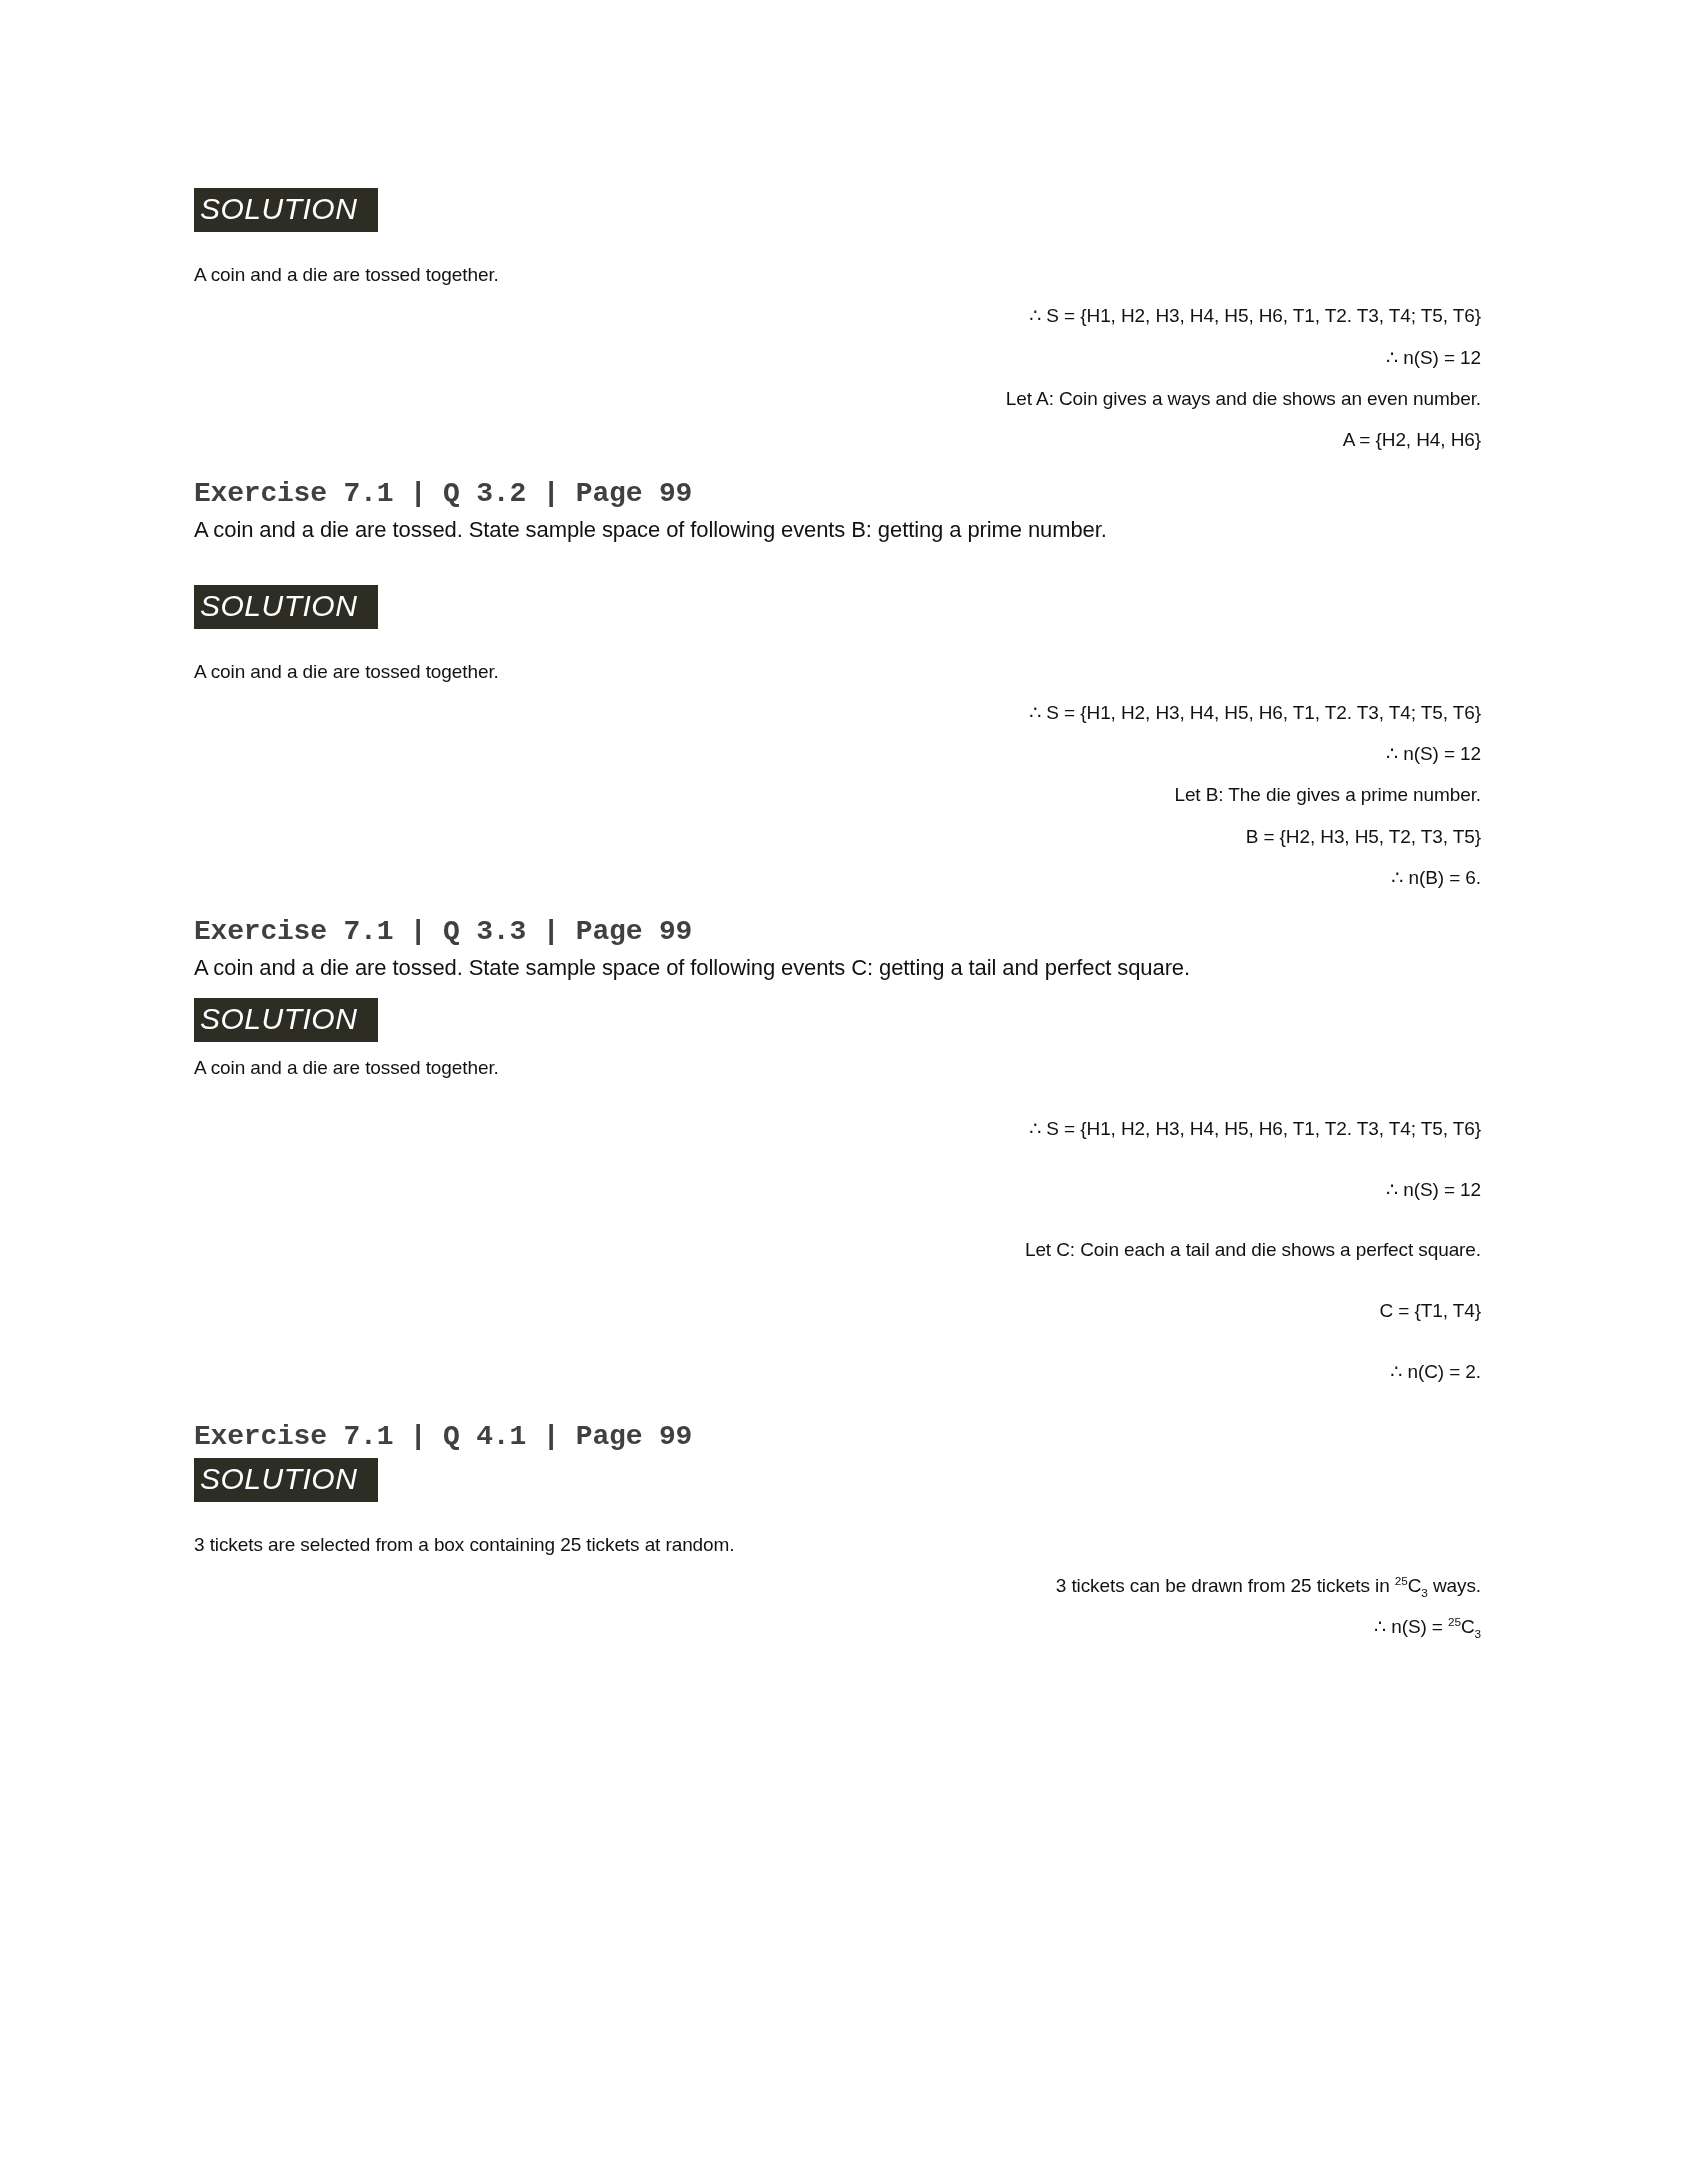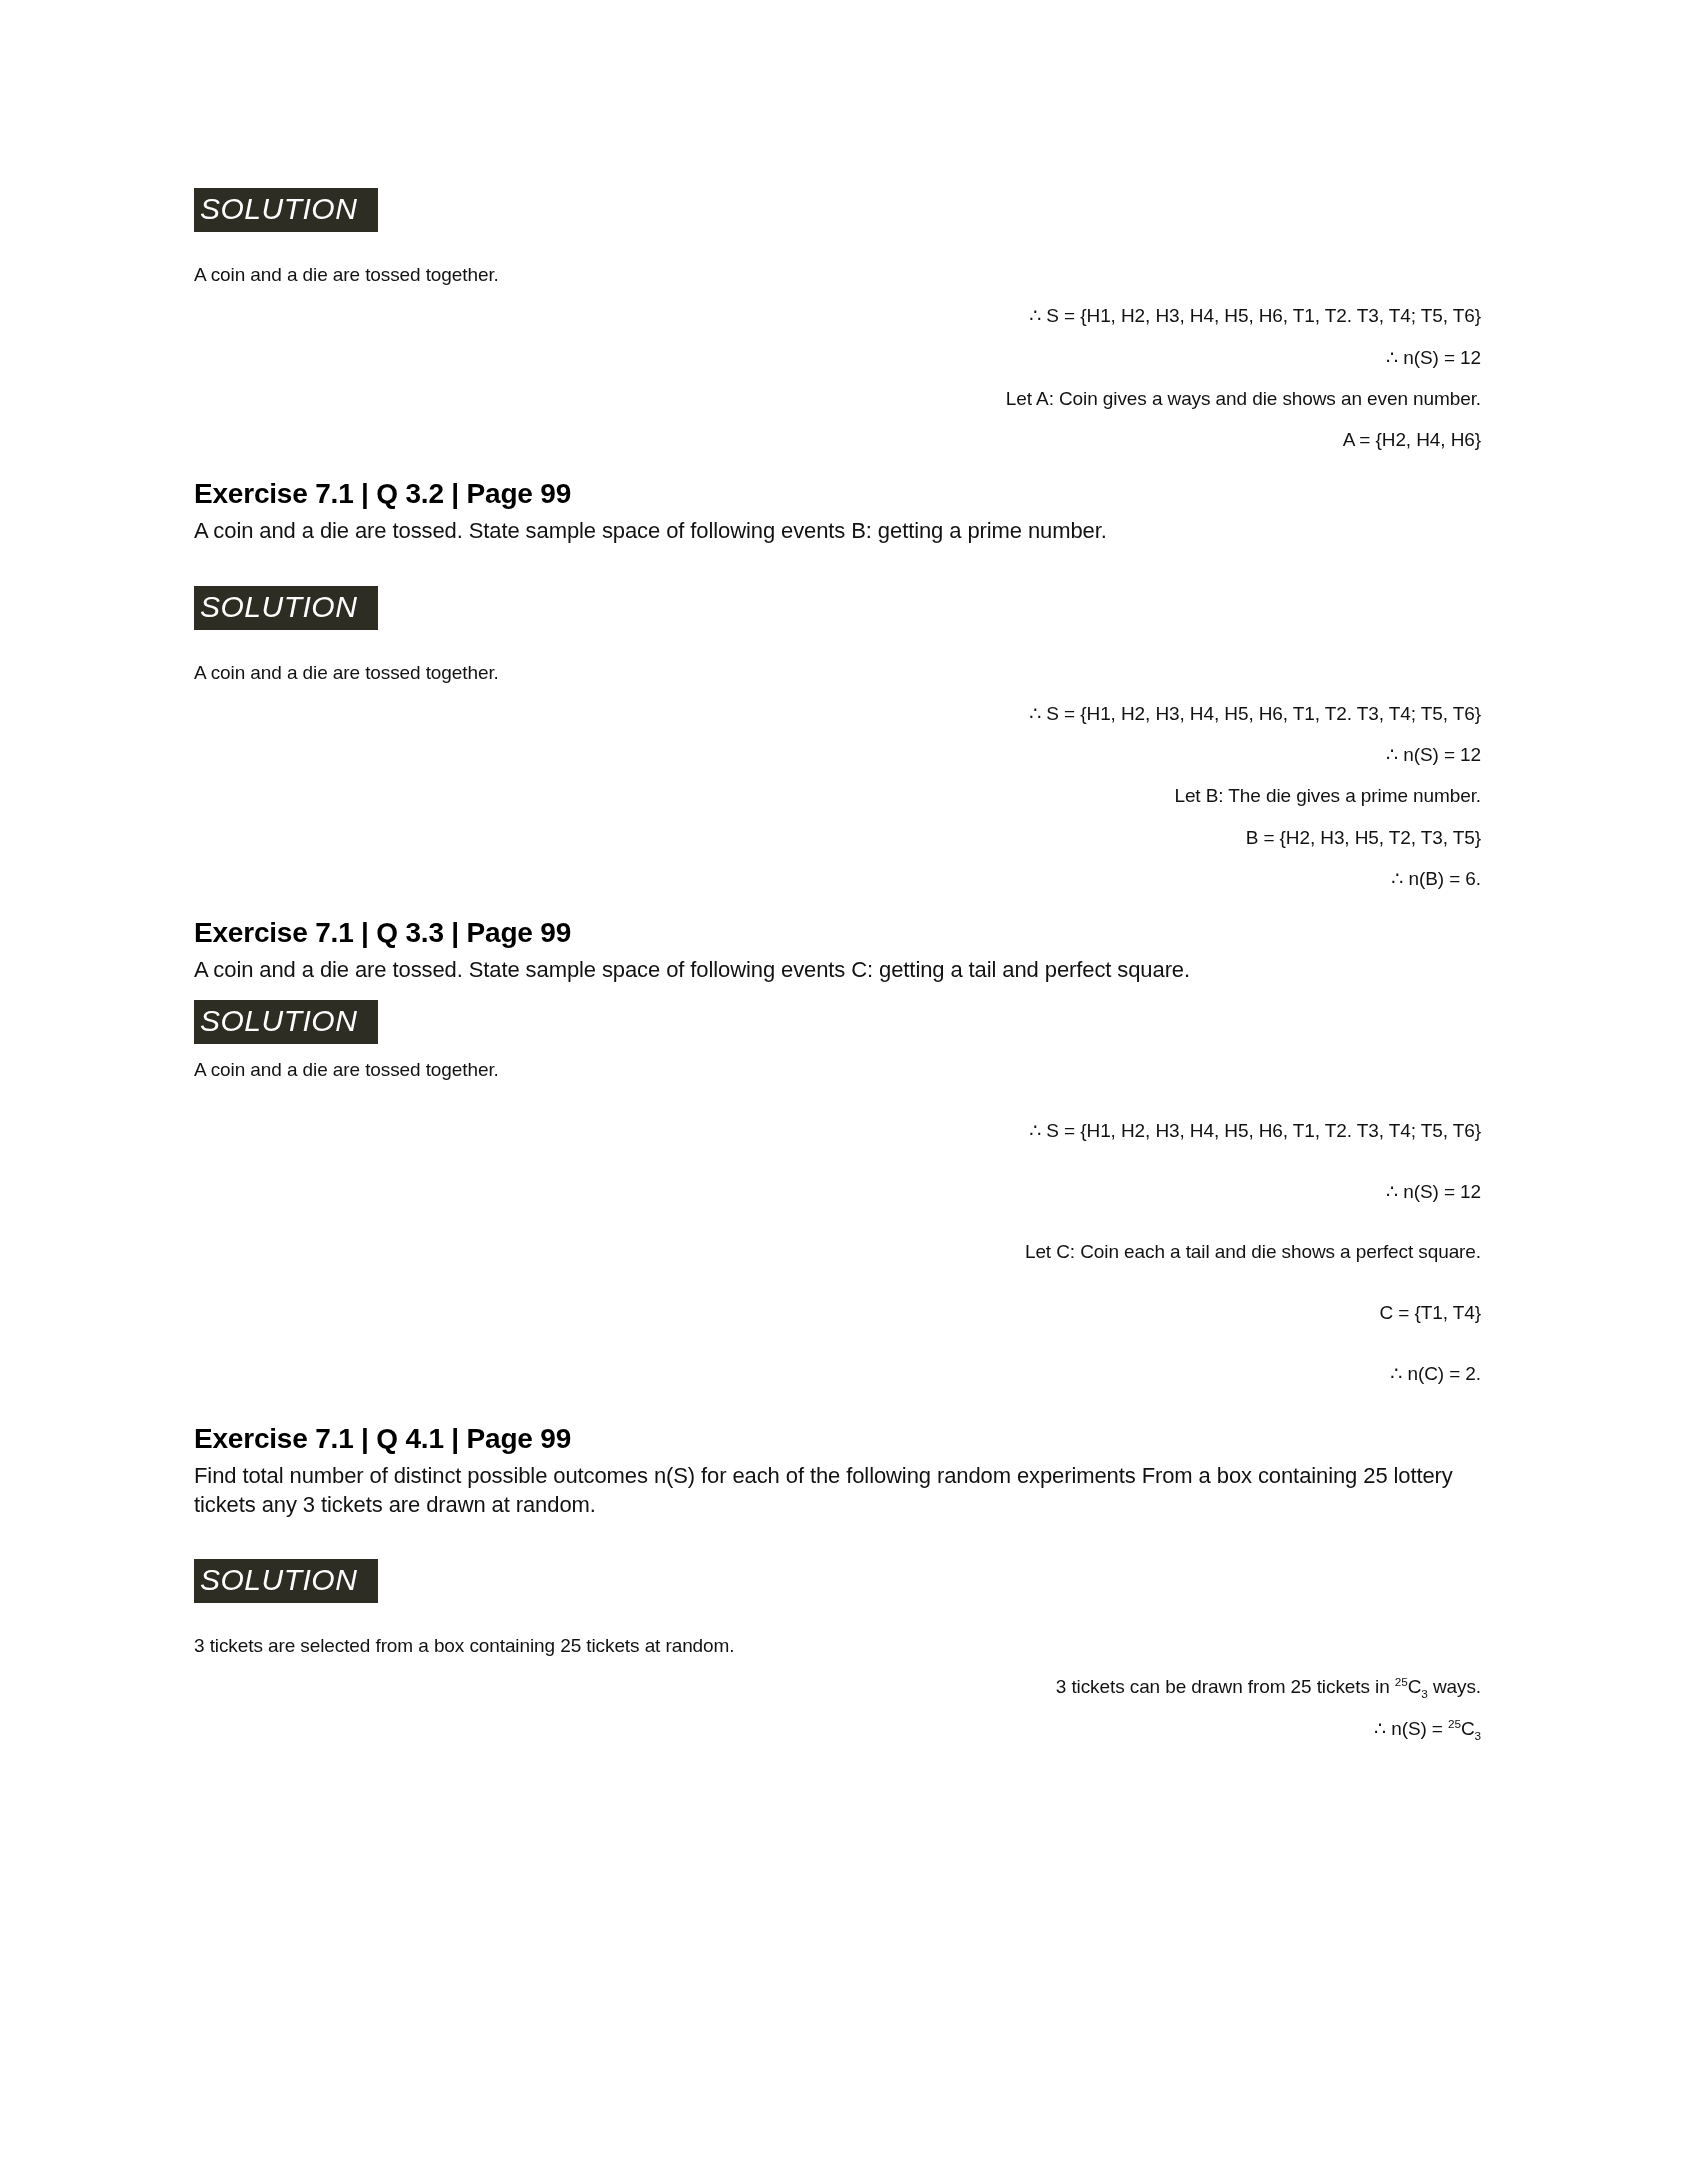--- a/index.html
+++ b/index.html
@@ -60,23 +60,24 @@
   .block-loose .para {
     margin: 0 0 36px 0;
     line-height: 1.3;
   }
   .block-loose { margin-bottom: 10px; }
 
   
   .ex-heading {
     font-size: 28px;
     font-weight: bold;
-    color: #000000;
+    color: #404040;
     margin: 0 0 6px 0;
     letter-spacing: -0.2px;
+    font-family: Liberation Mono, monospace;
   }
   .q-text {
     font-size: 22px;
     line-height: 1.33;
     margin: 0 0 40px 0;
     color: #121212;
     letter-spacing: -0.1px;
   }
   .q-text.nogap { margin-bottom: 16px; }
 
@@ -124,21 +125,20 @@
     <div class="block block-loose">
       <p class="para"> A coin and a die are tossed together.</p>
       <p class="para">∴ S = {H1, H2, H3, H4, H5, H6, T1,  T2. T3,  T4; T5,  T6}</p>
       <p class="para">∴ n(S) = 12</p>
       <p class="para">Let C: Coin each a tail and die shows a perfect square.</p>
       <p class="para">C = {T1,  T4}</p>
       <p class="para">∴ n(C) = 2.</p>
     </div>
 
     <h3 class="ex-heading">Exercise 7.1 | Q 4.1 | Page 99</h3>
-    <p class="q-text">Find total number of distinct possible outcomes n(S) for each of the following random experiments From a box containing 25 lottery tickets any 3 tickets are drawn at random.</p>
 
     <div class="badge-wrap">
       <span class="solution-badge">SOLUTION</span>
     </div>
     <div class="block">
       <p class="para">3 tickets are selected from a box containing 25 tickets at random.</p>
       <p class="para"><span>3 tickets can be drawn from 25 tickets in </span><sup>25</sup><span>C</span><sub>3</sub><span> ways.</span></p>
       <p class="para"><span>∴ n(S) = </span><sup>25</sup><span>C</span><sub>3</sub></p>
     </div>
 

